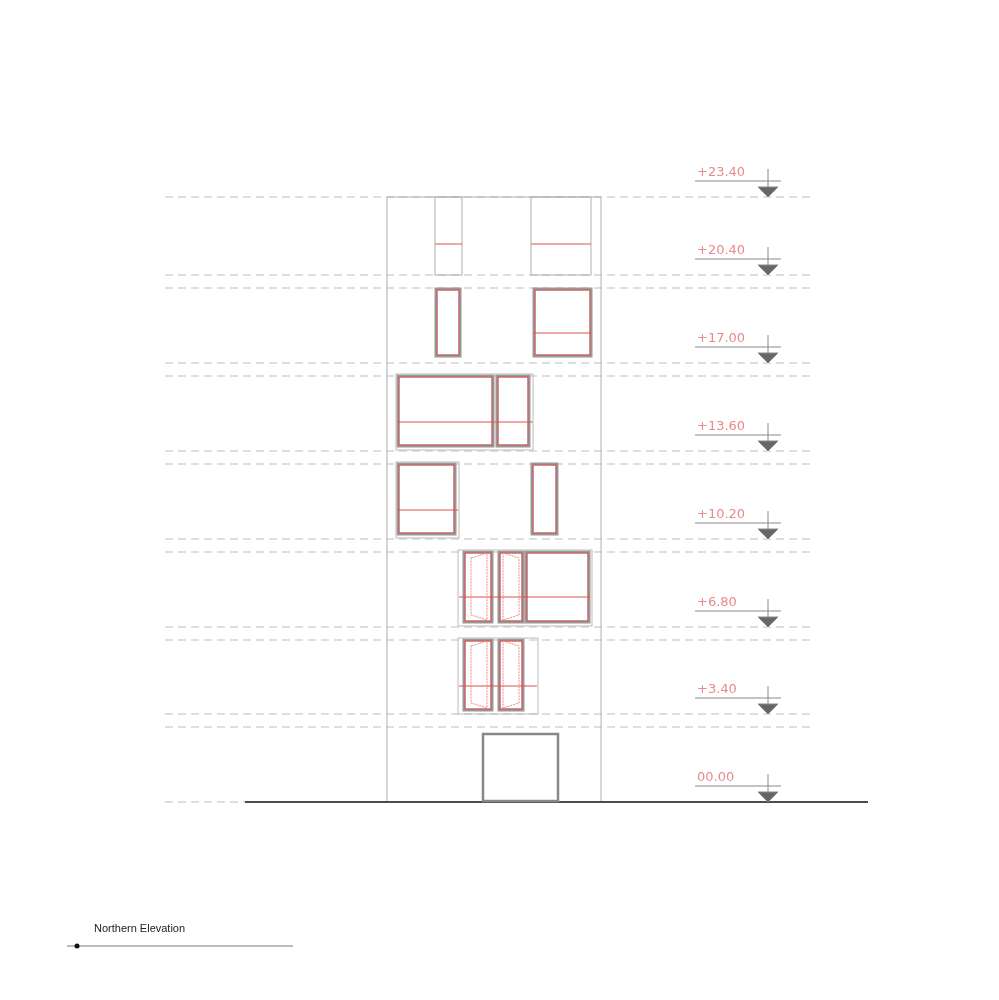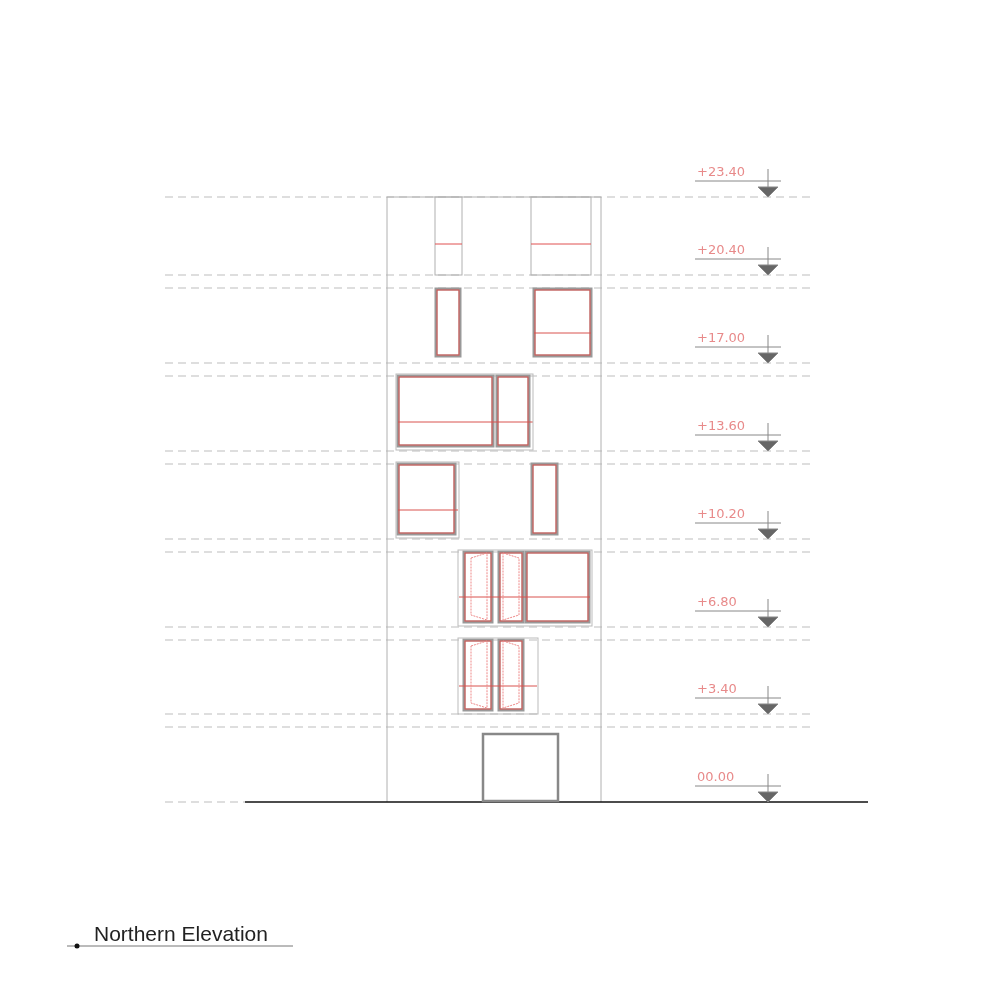--- a/index.html
+++ b/index.html
@@ -1,19 +1,19 @@
 <!DOCTYPE html>
 <html><head>
 <meta charset="utf-8">
 <style>
   html,body{margin:0;padding:0;background:#fff;}
   #canvas{position:relative;width:999px;height:1000px;background:#fff;overflow:hidden;}
   svg{position:absolute;left:0;top:0;}
   .lvl{font-family:"DejaVu Sans",sans-serif;font-size:13px;fill:#e88a8a;}
-  .title{position:absolute;left:94px;top:922px;font-family:"Liberation Sans",sans-serif;font-size:21px;color:#222;}
+  .title{position:absolute;left:94px;top:922px;font-family:"Liberation Sans",sans-serif;font-size:11px;color:#222;}
 </style>
 </head>
 <body>
 
 <div id="canvas">
 <svg width="999" height="1000">
   <g stroke="#bdbdbd" stroke-width="1" stroke-dasharray="8,5">
     <line x1="165" y1="197" x2="812" y2="197"></line>
     <line x1="165" y1="275" x2="812" y2="275"></line>
         <line x1="165" y1="288" x2="812" y2="288"></line>

